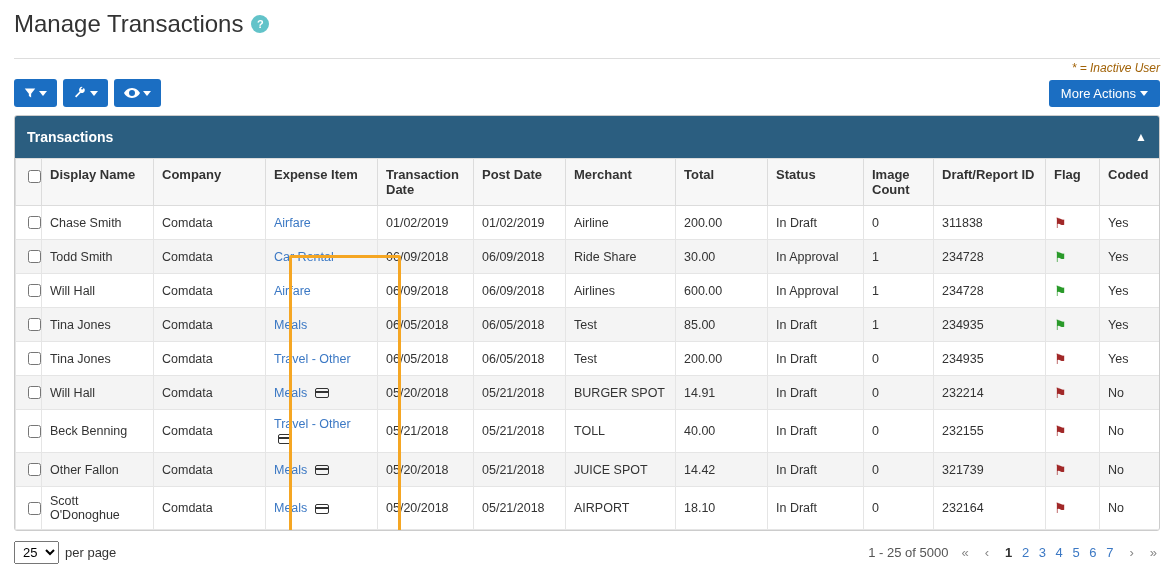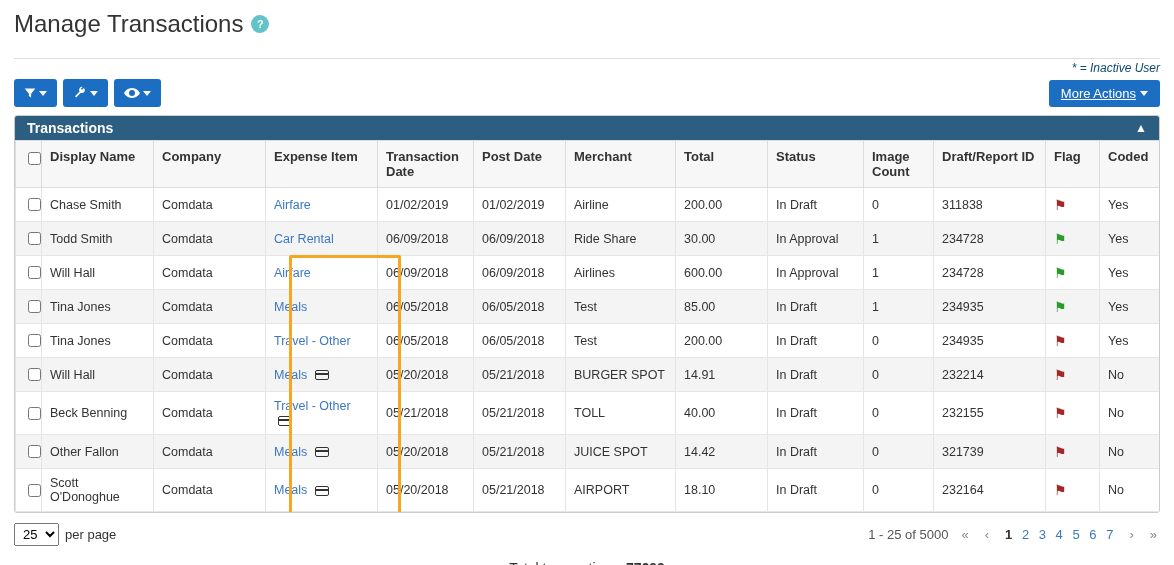--- a/index.html
+++ b/index.html
@@ -9,37 +9,37 @@
     font-size: 13px;
     color: #333;
     background: #fff;
     padding: 10px 14px;
     width: 1174px;
   }
   .page-header { display: flex; align-items: center; gap: 8px; margin-bottom: 20px; }
   .page-title { font-size: 24px; font-weight: 400; color: #333; margin: 0; }
   .help-icon { width: 18px; height: 18px; border-radius: 50%; background:#62c3c9; color:#fff; display:inline-flex; align-items:center; justify-content:center; font-size:11px; font-weight:bold; cursor:pointer; }
   .hr { border-top: 1px solid #ddd; margin: 4px 0 2px 0; }
-  .note-row { text-align:right; font-size:12px; font-style:italic; color:#0c4a6e; margin-bottom:4px;}
+  .note-row { text-align:right; font-size:12px; font-style:italic; color:#a16207; margin-bottom:4px;}
   .toolbar-row { display:flex; justify-content:space-between; align-items:center; margin-bottom:8px;}
   .btn-group-left { display:flex; gap:6px; }
   .icon-btn {
     background:#1b6ec2; color:#fff; border:none; border-radius:3px;
     padding:5px 10px; display:inline-flex; align-items:center; gap:3px; cursor:pointer;
     height:28px;
   }
   .more-actions {
     background:#1b6ec2; color:#fff; border:none; border-radius:3px;
-    padding:6px 12px; font-size:13px; cursor:pointer; display:inline-flex; align-items:center; gap:4px;text-decoration:underline;
+    padding:6px 12px; font-size:13px; cursor:pointer; display:inline-flex; align-items:center; gap:4px;
   }
   .caret { display:inline-block; width:0; height:0; border-left:4px solid transparent; border-right:4px solid transparent; border-top:5px solid #fff; }
   .panel { border:1px solid #ccc; border-radius:3px; overflow:hidden; }
   .panel-header {
     background:#2b5e80; color:#fff; font-weight:600; font-size:14px;
-    padding:4px 12px; display:flex; justify-content:space-between; align-items:center;
+    padding:13px 12px; display:flex; justify-content:space-between; align-items:center;
   }
   .collapse-icon { cursor:pointer; font-size:12px; }
   table.data { width:100%; border-collapse:collapse; table-layout:fixed;border-radius:16px; }
   table.data th {
     background:#f7f7f7; border:1px solid #dcdcdc; padding:8px 8px;
     text-align:left; font-weight:700; font-size:13px; color:#333; vertical-align:top;
   }
   table.data th.chk { width:26px; text-align:center; }
   table.data td {
     border:1px solid #e5e5e5; padding:7px 8px; font-size:12.5px; color:#333;

